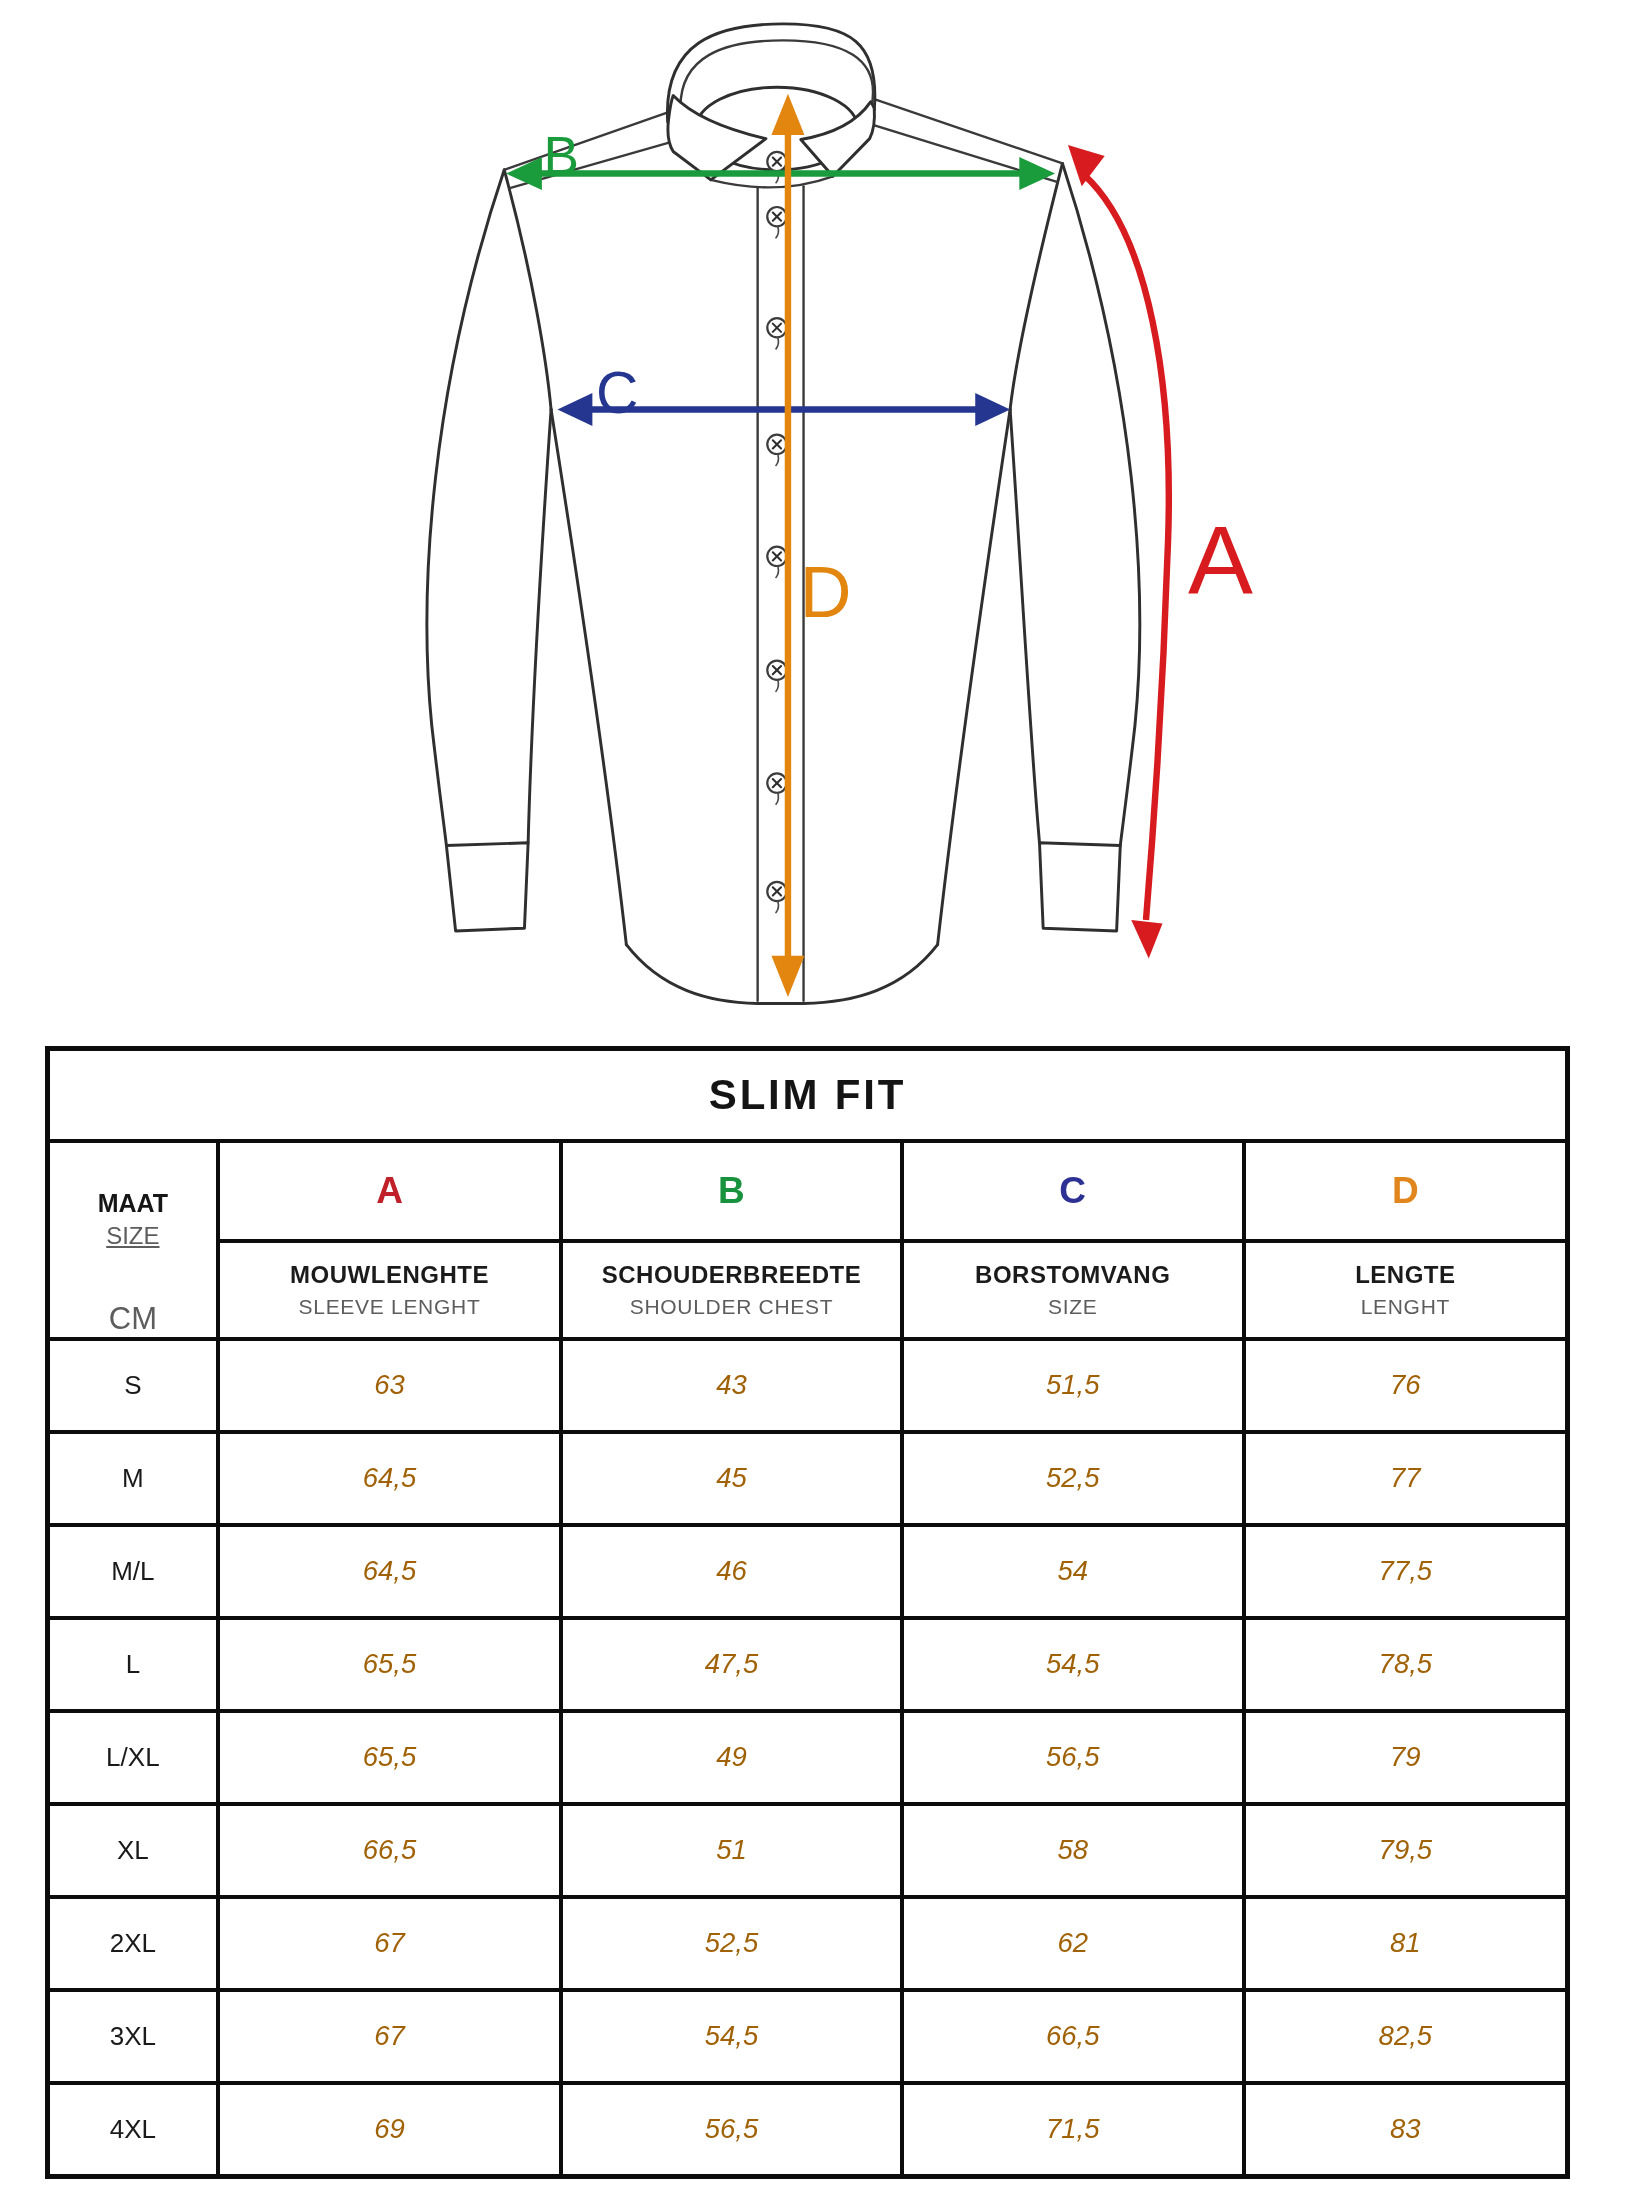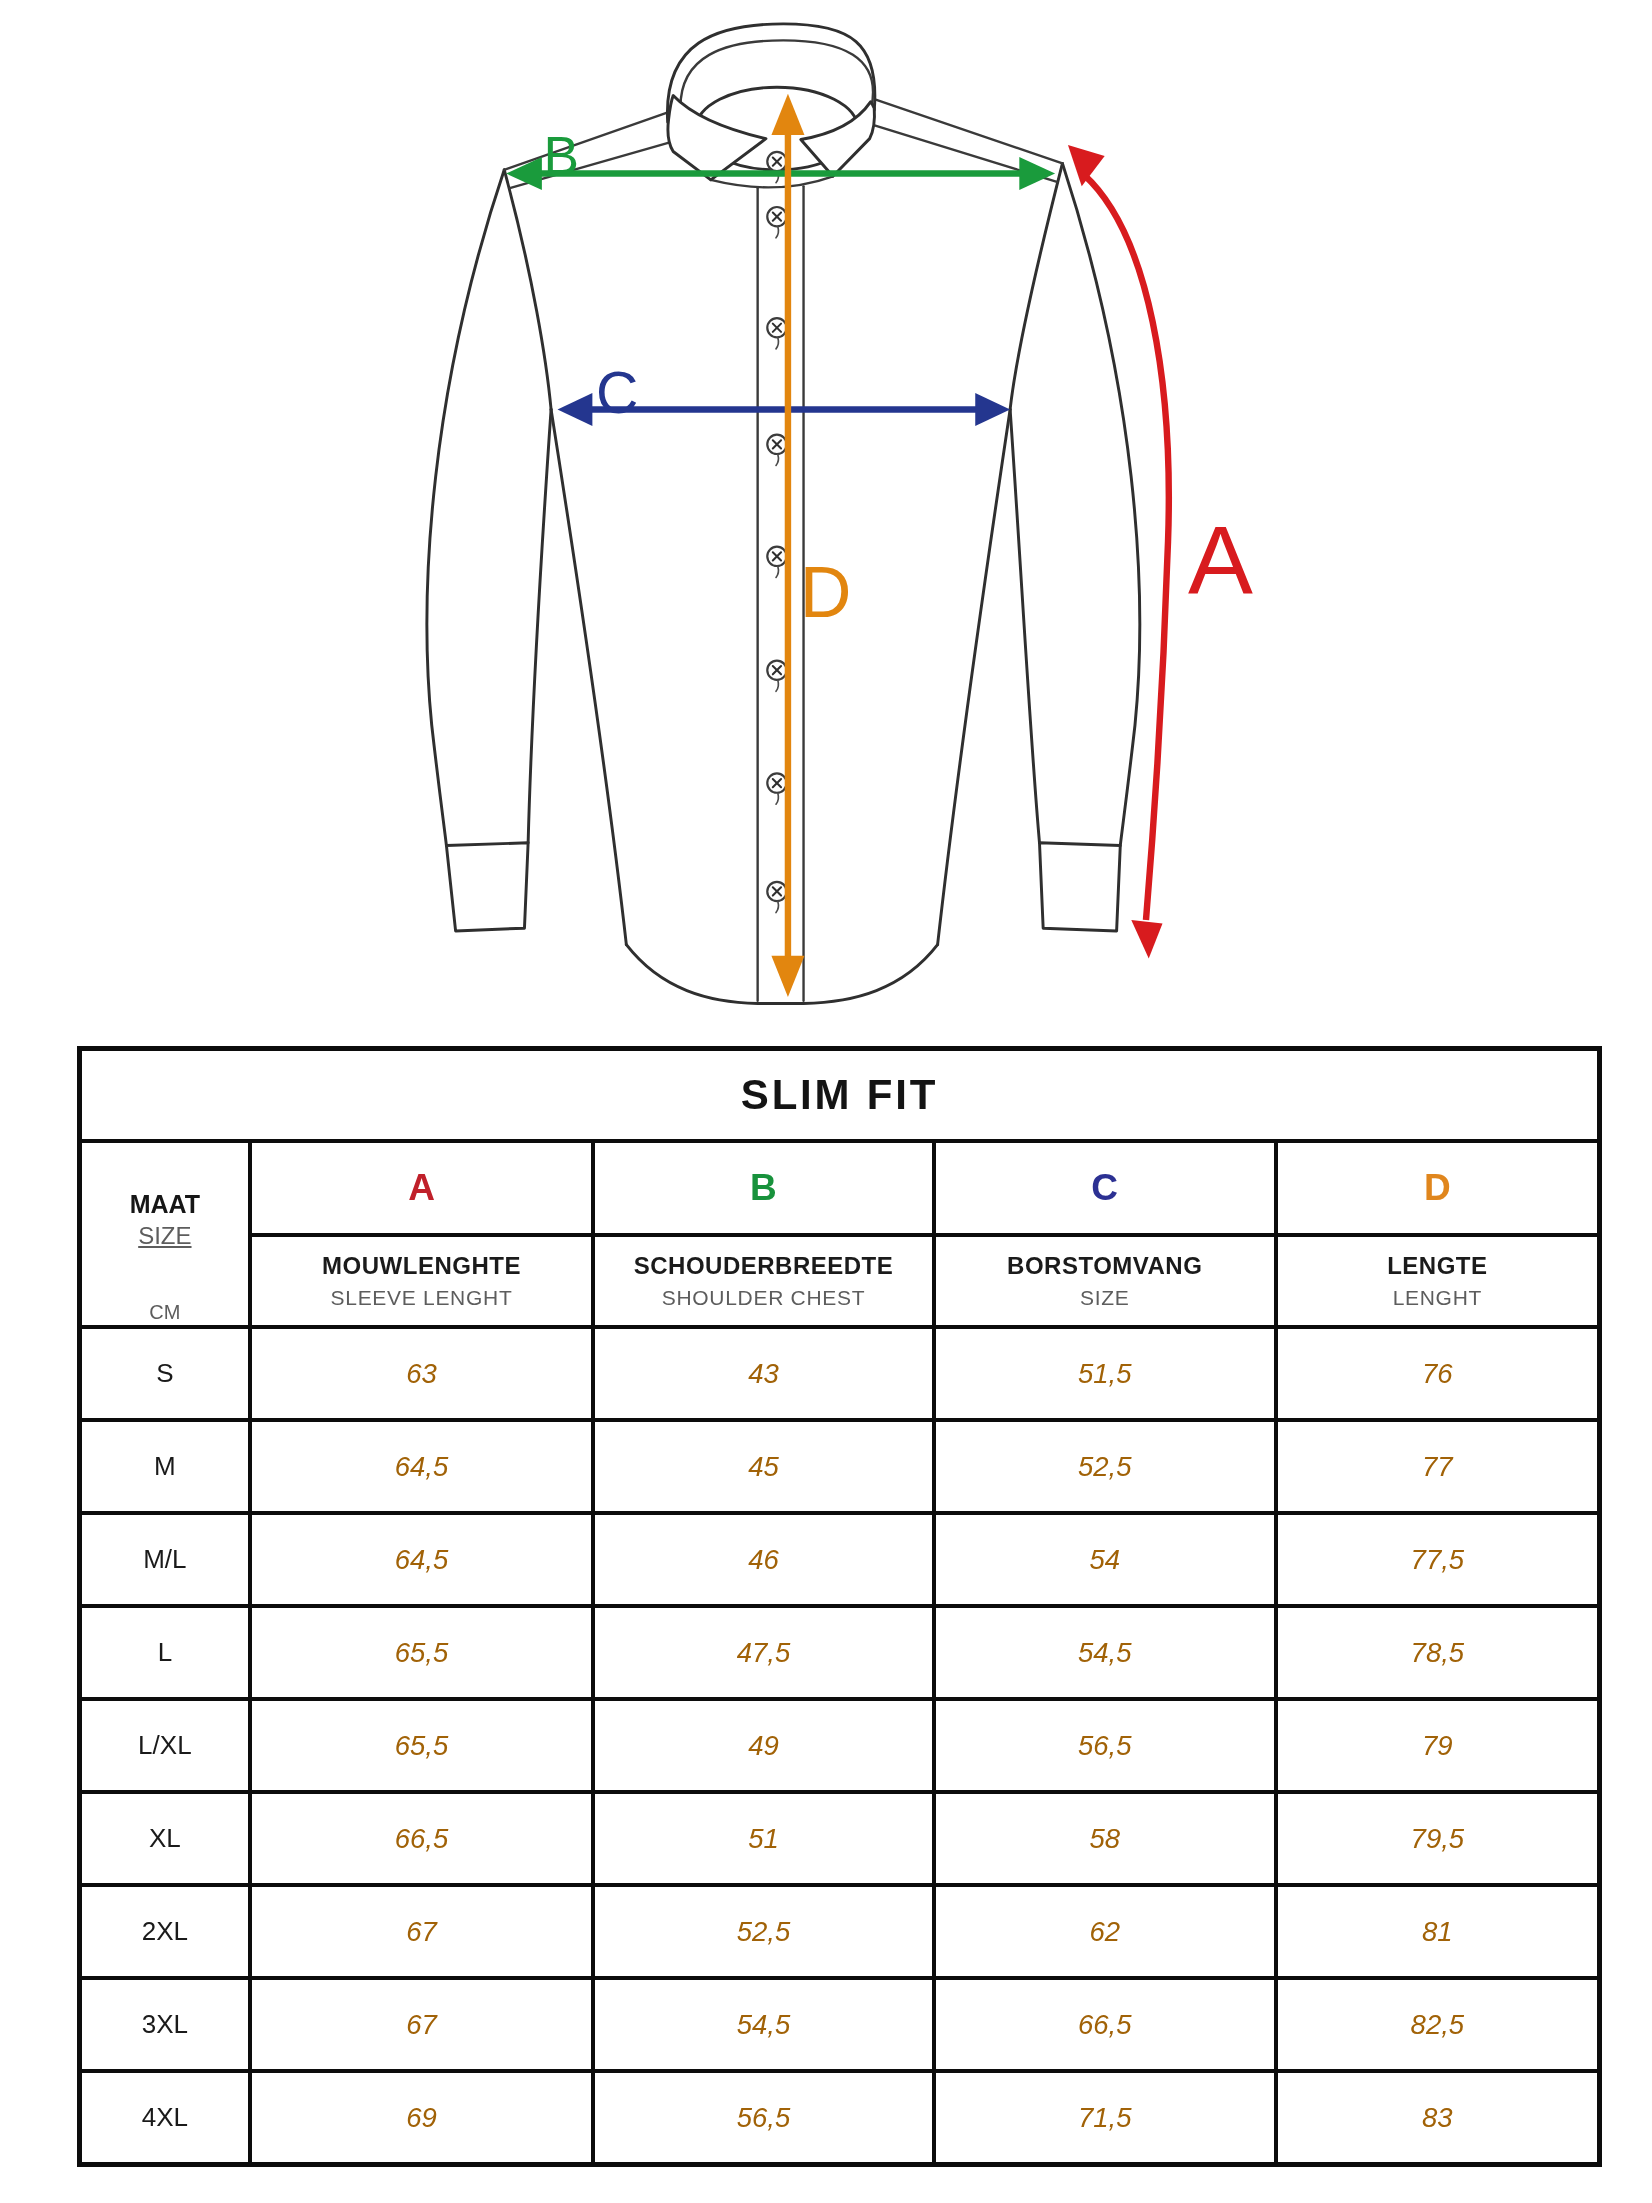--- a/index.html
+++ b/index.html
@@ -22,21 +22,21 @@
   .shirt-fill{fill:#ffffff;stroke:#2f2f2f;stroke-width:3.2;stroke-linejoin:round;}
   .mask-fill{fill:#ffffff;stroke:none;}
   .btn-circle{fill:#fdfdfd;stroke:#3c3c3c;stroke-width:2.4;}
   .btn-x{stroke:#2e2e2e;stroke-width:2.2;stroke-linecap:round;}
   .btn-tail{fill:none;stroke:#4a4a4a;stroke-width:1.8;stroke-linecap:round;}
   .arrow-line{fill:none;stroke-width:7;stroke-linecap:butt;}
   .measure-letter{font-family:"Liberation Sans",sans-serif;font-weight:400;text-anchor:middle;}
 
   .size-table{
     position:absolute;
-    left:77px; top:1046px;
+    left:45px; top:1046px;
     width:1525px;
     border-collapse:collapse;
     table-layout:fixed;
     border:5.5px solid #0c0c0c;
     background:#ffffff;
   }
   .size-table td{
     border:4.6px solid #0c0c0c;
     text-align:center;
     vertical-align:middle;
@@ -45,21 +45,21 @@
   }
   .title-cell{height:88px;}
   .title-text{font-size:42px;font-weight:bold;letter-spacing:2.8px;color:#141414;}
   .letter-cell{height:90px;}
   .letter-text{font-size:37px;font-weight:bold;}
   .label-cell{height:88px;}
   .label-primary{font-size:24px;font-weight:bold;color:#1b1b1b;letter-spacing:0.5px;}
   .label-secondary{font-size:21px;font-weight:400;color:#5d5d5d;letter-spacing:0.7px;margin-top:6px;}
   .unit-cell .maat{font-size:25px;font-weight:bold;color:#161616;margin-top:46px;}
   .unit-cell .size{font-size:24px;color:#5d5d5d;margin-top:3.7px;text-decoration:underline;}
-  .unit-cell .cm{font-size:20px;color:#5d5d5d;margin-top:51px;}
+  .unit-cell .cm{font-size:31px;color:#5d5d5d;margin-top:51px;}
   .data-cell{height:89px;font-size:27.5px;color:#a16207;font-style:italic;}
   .size-cell{height:89px;font-size:26px;color:#1a1a1a;}
 </style>
 </head>
 <body>
 
 <div class="page">
 
   <svg class="shirt-svg" viewBox="0 0 1800 1135">
     <defs>

